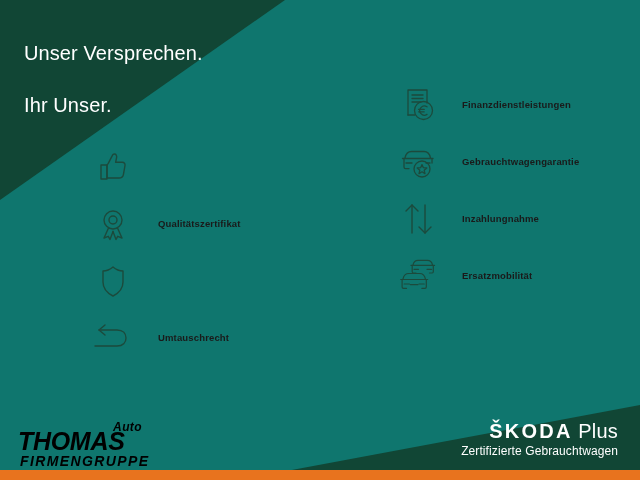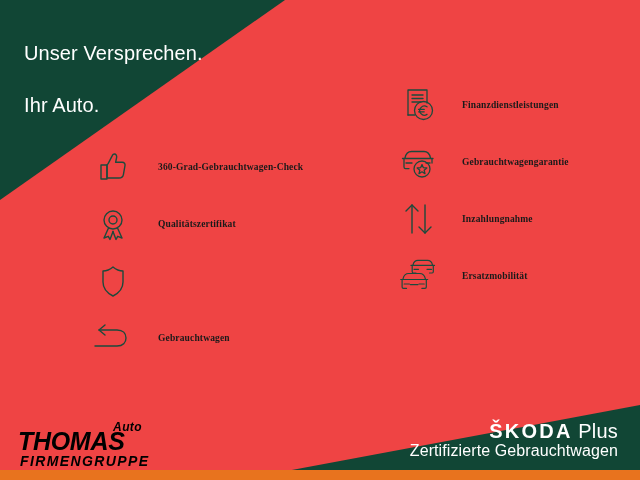--- a/index.html
+++ b/index.html
@@ -4,42 +4,42 @@
 <style>
   * { margin:0; padding:0; box-sizing:border-box; }
   html,body { width:640px; height:480px; }
   body {
     font-family:"Liberation Sans", sans-serif;
     background:#ffffff;
     position:relative;
     overflow:hidden;
   }
 
-  #stage { position:absolute; inset:0; width:640px; height:480px; background:#ef4444; }
+  #stage { position:absolute; inset:0; width:640px; height:480px; background:#0f766e; }
 
   
   .shape { position:absolute; pointer-events:none; }
   #corner-top   { left:0; top:0; width:300px; height:205px; }
   #corner-bot   { left:255px; top:405px; width:385px; height:70px; }
   #orange-bar   { position:absolute; left:0; bottom:0; width:640px; height:10px; background:#E8731E; }
 
   
   #headline {
     position:absolute; left:24px; top:14px;
     color:#ffffff;
     font-size:20px;
     line-height:26px;
     font-weight:400;
     letter-spacing:0.1px;
     white-space:pre-line;
     z-index:5;
   }
 
   
-  .col { position:absolute; z-index:4;font-family:Liberation Serif, serif; }
+  .col { position:absolute; z-index:4; }
   #col-left  { left:86px;  top:138px; width:260px; }
   #col-right { left:392px; top:76px;  width:240px; }
 
   .benefit {
     display:flex;
     align-items:center;
     height:57px;
   }
   .benefit .ico {
     width:54px;
@@ -85,52 +85,51 @@
   #skoda-lockup {
     position:absolute; right:22px; top:420px; z-index:6;
     text-align:right; color:#ffffff;
   }
   #skoda-line1 { font-size:20px; line-height:23px; white-space:nowrap; }
   #skoda-brand {
     font-weight:bold; letter-spacing:2.2px;
   }
   #skoda-plus { font-weight:400; letter-spacing:0.2px; }
   #skoda-line2 {
-    font-size:16px; line-height:16px; letter-spacing:0.1px;
+    font-size:12px; line-height:16px; letter-spacing:0.1px;
     font-weight:400; white-space:nowrap;
   }
 </style>
 </head>
 <body>
 
 <div id="stage">
 
   <svg class="shape" id="corner-top" viewBox="0 0 300 205" width="300" height="205">
     <polygon points="0,0 285,0 0,200" fill="#114635"></polygon>
   </svg>
 
   <svg class="shape" id="corner-bot" viewBox="0 0 385 70" width="385" height="70">
     <polygon points="385,0 385,70 10,70" fill="#114635"></polygon>
   </svg>
 
   <div id="headline">
     <div>Unser Versprechen.</div>
-    <div>Ihr Auto.</div>
+    <div>Ihr Unser.</div>
   </div>
 
   <div class="col" id="col-left">
 
     <div class="benefit">
       <span class="ico">
         <svg width="40" height="40" viewBox="0 0 40 40" fill="none" stroke="#1C4A3C" stroke-width="1.4" stroke-linecap="round" stroke-linejoin="round">
           <path d="M14 18 L14 32 L8 32 L8 18 Z"></path>
           <path d="M14 18 L14 31 L26 31 C28.5 31 30 29.7 30.4 27.6 L32 18.5 C32.3 16.6 31.2 15.3 29.3 15.3 L22.6 15.3 L23.6 10.6 C24 8.6 23.1 7 21.3 7 C20.4 7 19.8 7.5 19.4 8.4 L15.4 16.1 C15 16.9 14.5 17.4 14 18 Z"></path>
         </svg>
       </span>
-      <span class="lbl">360-Grad-Gebrauchtwagen-Check</span>
     </div>
 
     <div class="benefit">
       <span class="ico">
         <svg width="40" height="40" viewBox="0 0 40 40" fill="none" stroke="#1C4A3C" stroke-width="1.4" stroke-linecap="round" stroke-linejoin="round">
           <circle cx="20" cy="16" r="9"></circle>
           <circle cx="20" cy="16" r="4"></circle>
           <path d="M15.5 24 L11 34 L15.3 32.3 L17 35.5 L20 27.5"></path>
           <path d="M24.5 24 L29 34 L24.7 32.3 L23 35.5 L20 27.5"></path>
         </svg>
@@ -147,21 +146,21 @@
     </div>
 
 
     <div class="benefit">
       <span class="ico">
         <svg width="44" height="34" viewBox="0 0 44 34" fill="none" stroke="#1C4A3C" stroke-width="1.4" stroke-linecap="round" stroke-linejoin="round">
           <path d="M4 25 L26 25 C32 25 35 21.5 35 17 C35 12.5 32 9 26 9 L8 9"></path>
           <path d="M14 4 L8 9 L14 14"></path>
         </svg>
       </span>
-      <span class="lbl">Gebrauchtwagen</span>
+      <span class="lbl">Umtauschrecht</span>
     </div>
 
   </div>
 
   <div class="col" id="col-right">
 
     <div class="benefit">
       <span class="ico">
         <svg width="40" height="40" viewBox="0 0 40 40" fill="none" stroke="#1C4A3C" stroke-width="1.3" stroke-linecap="round" stroke-linejoin="round">
           <path d="M9 30 L9 5 L28 5 L28 18"></path>

